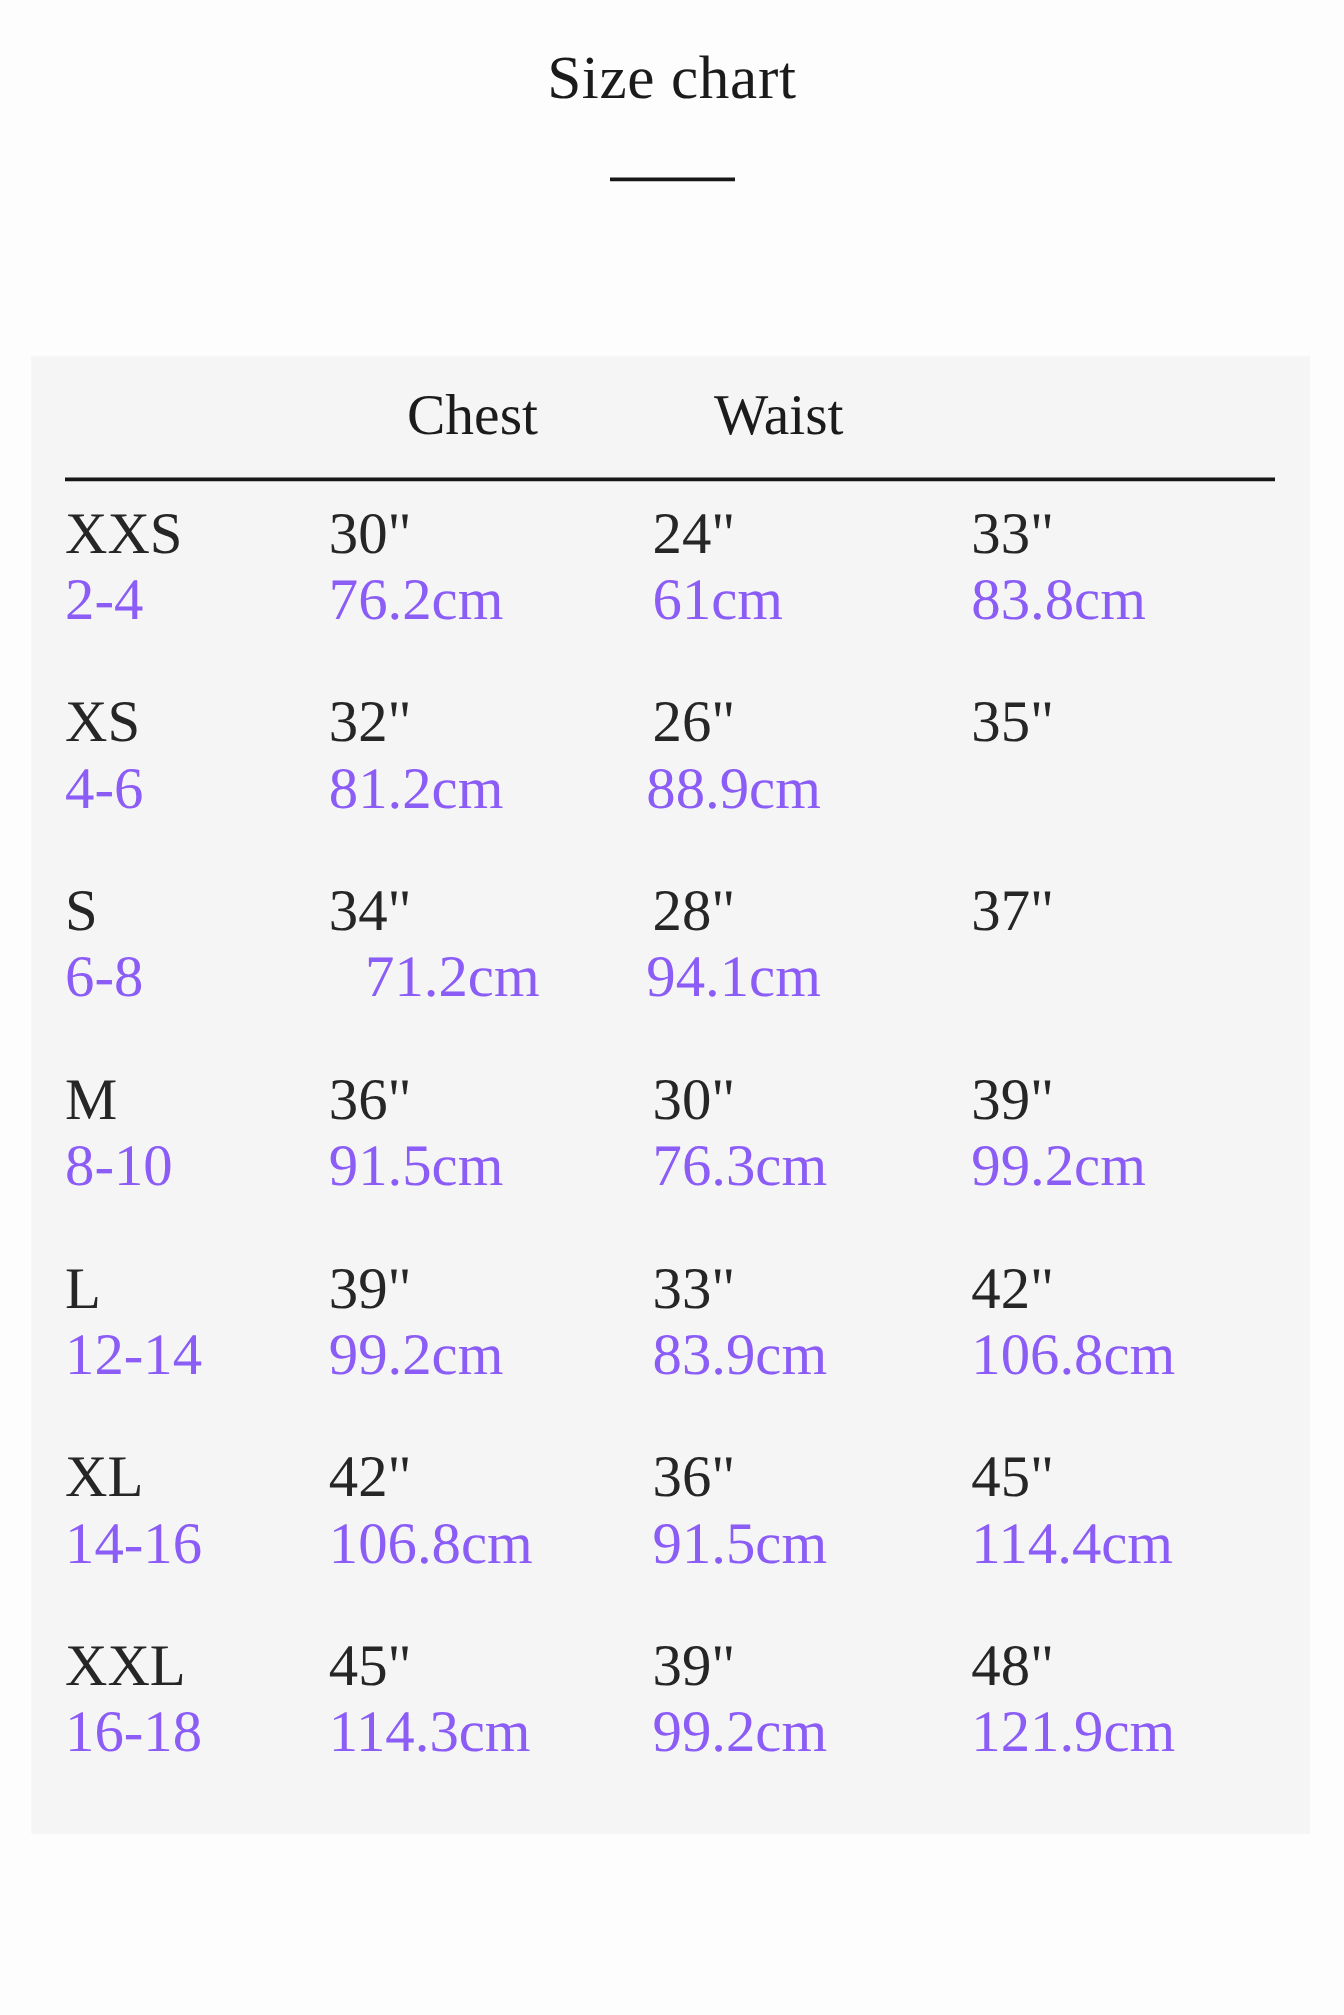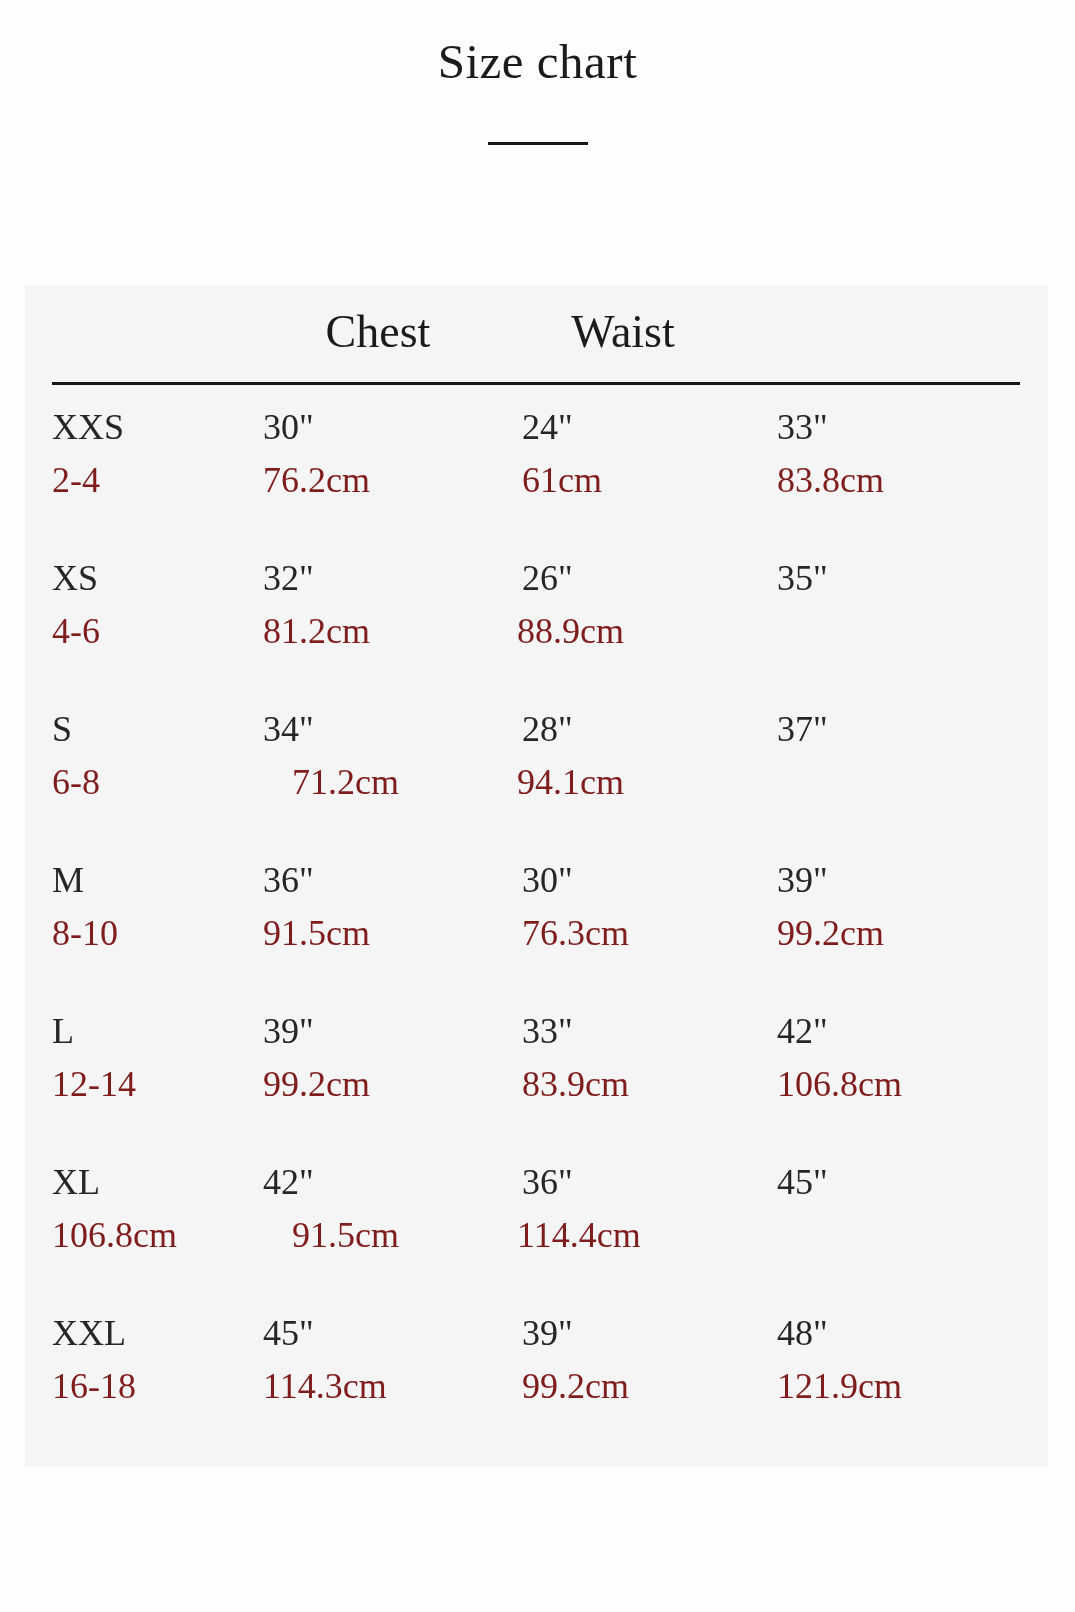--- a/index.html
+++ b/index.html
@@ -46,34 +46,34 @@
     color: #1b1b1b;
     text-align: center;
   }
   .header-rule {
     height: 3px;
     background: #171717;
     margin-top: 17px;
   }
   .body-row {
     margin-top: 45px;
-    font-size: 36px;
+    font-size: 47px;
   }
   .body-row.first {
     margin-top: 16px;
   }
   .body-row .cell {
     line-height: 53px;
     white-space: nowrap;
   }
   .cell.in-val, .cell.size-label {
     color: #262626;
   }
   .cell.cm-val, .cell.size-range {
-    color: #7f1d1d;
+    color: #8b5cf6;
   }
   .cell.waist-pad { padding-left: 29px; }
   .cell.hips-pad  { padding-left: 24px; }
 </style>
 </head>
 <body>
 
 <main>
 
   <h1 class="page-title">Size chart</h1>
@@ -140,20 +140,21 @@
       <div class="cell cm-val">99.2cm</div>
       <div class="cell cm-val waist-pad">83.9cm</div>
       <div class="cell cm-val hips-pad">106.8cm</div>
     </div>
 
     <div class="t-grid body-row">
       <div class="cell size-label">XL</div>
       <div class="cell in-val">42"</div>
       <div class="cell in-val waist-pad">36"</div>
       <div class="cell in-val hips-pad">45"</div>
+      <div class="cell size-range">14-16</div>
       <div class="cell cm-val">106.8cm</div>
       <div class="cell cm-val waist-pad">91.5cm</div>
       <div class="cell cm-val hips-pad">114.4cm</div>
     </div>
 
     <div class="t-grid body-row">
       <div class="cell size-label">XXL</div>
       <div class="cell in-val">45"</div>
       <div class="cell in-val waist-pad">39"</div>
       <div class="cell in-val hips-pad">48"</div>

